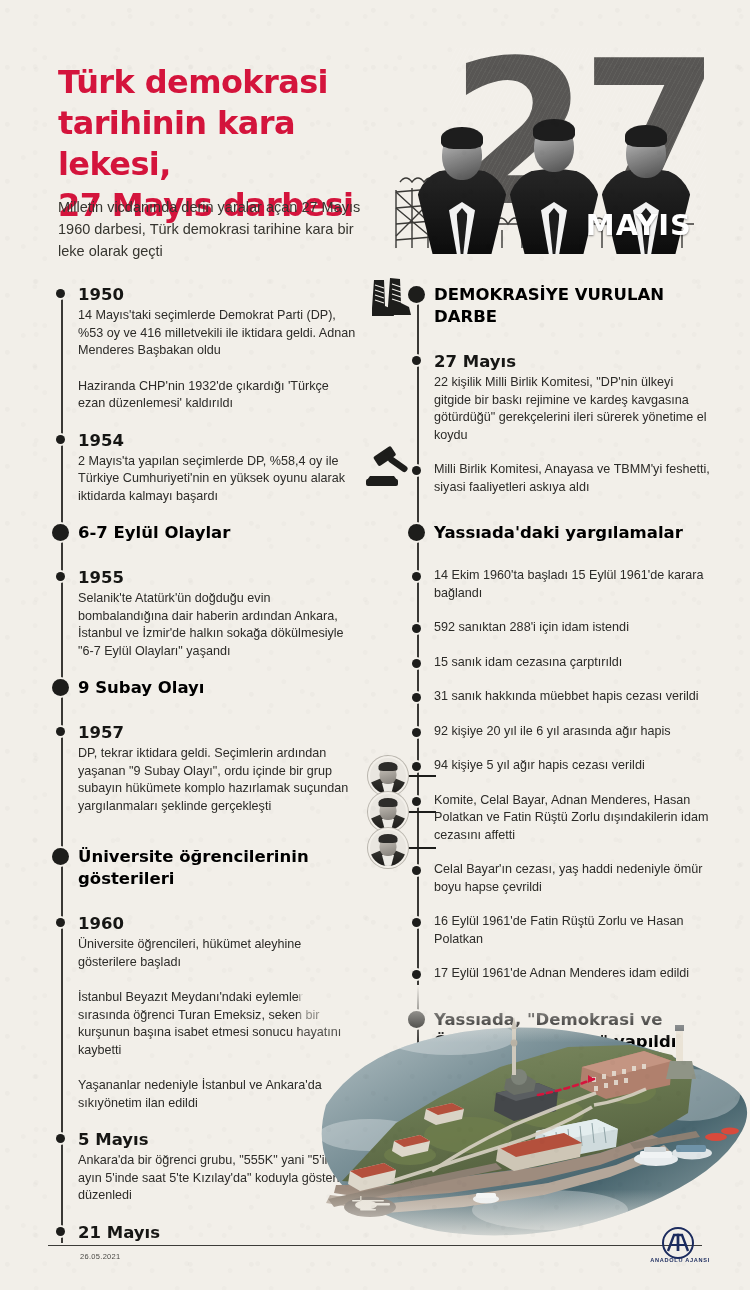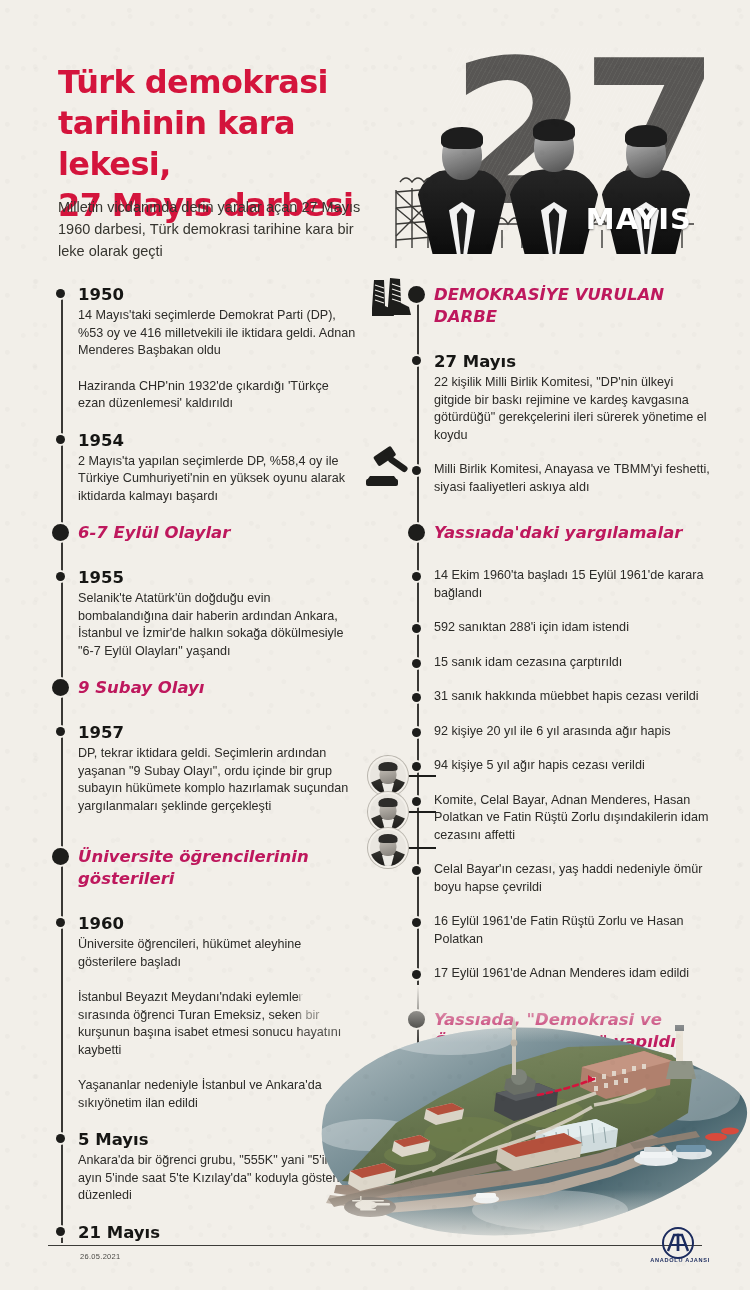--- a/index.html
+++ b/index.html
@@ -45,21 +45,21 @@
     color: #4b4a48;
     opacity: .92;
   }
   .hero-27::after {
     content: "";
     position: absolute; inset: 0;
     background: repeating-linear-gradient(118deg, rgba(255,255,255,.10) 0 1px, transparent 1px 4px);
     mix-blend-mode: overlay;
   }
   .hero-mayis {
-    position: absolute; right: 14px; bottom: 24px;
+    position: absolute; right: 14px; bottom: 18px;
     font-family: "DejaVu Sans", sans-serif;
     font-weight: 700;
     font-size: 29px;
     letter-spacing: 1px;
     color: #ffffff;
     text-shadow: 0 1px 2px rgba(0,0,0,.45);
     z-index: 6;
   }
   
   .hero-fence {
@@ -152,22 +152,21 @@
     font-size: 16.5px;
     line-height: 21px;
     color: #161614;
     margin-bottom: 2px;
   }
   .sec-head {
     font-family: "DejaVu Sans", sans-serif;
     font-weight: 700;
     font-size: 16.5px;
     line-height: 22px;
-    color: #be185d;
-    font-style: italic;
+    color: #000000;
   }
   .body-txt {
     font-size: 12.6px;
     line-height: 17.5px;
     color: #2c2b28;
   }
   .sub-p { margin-top: 18px; }
   .gap-lg { height: 20px; }
   .gap-md { height: 14px; }
   .gap-sm { height: 9px; }

